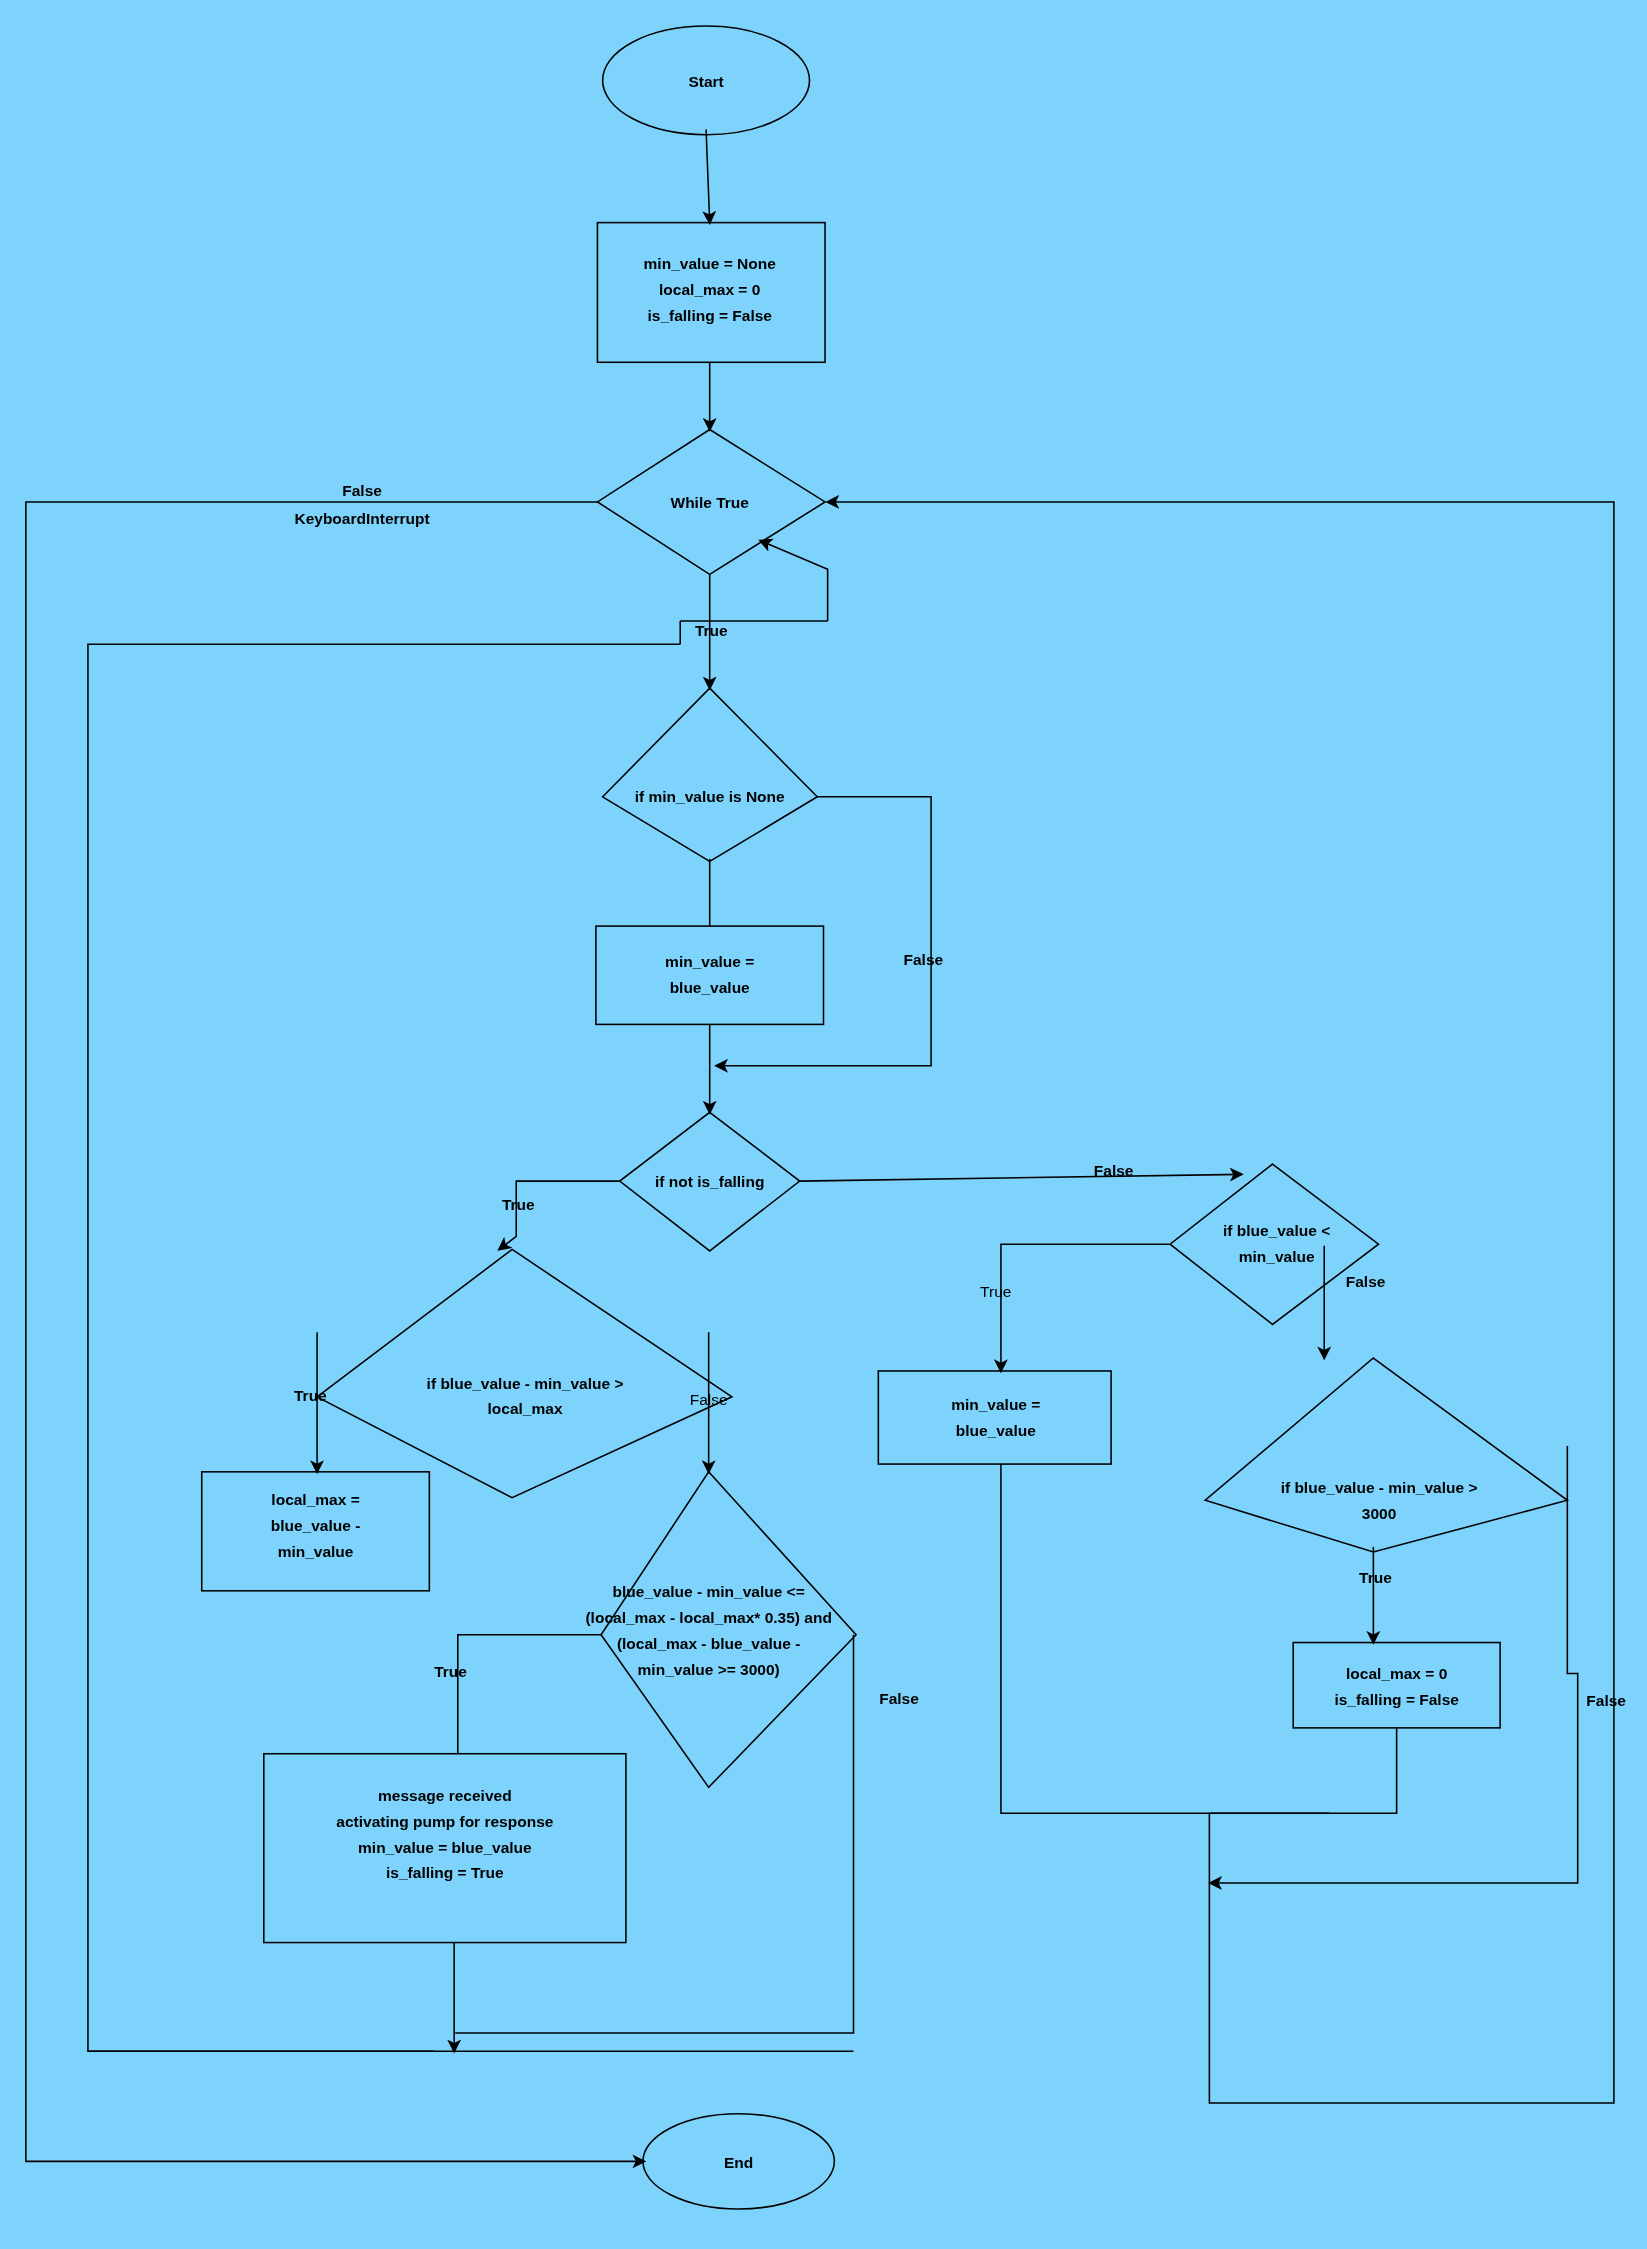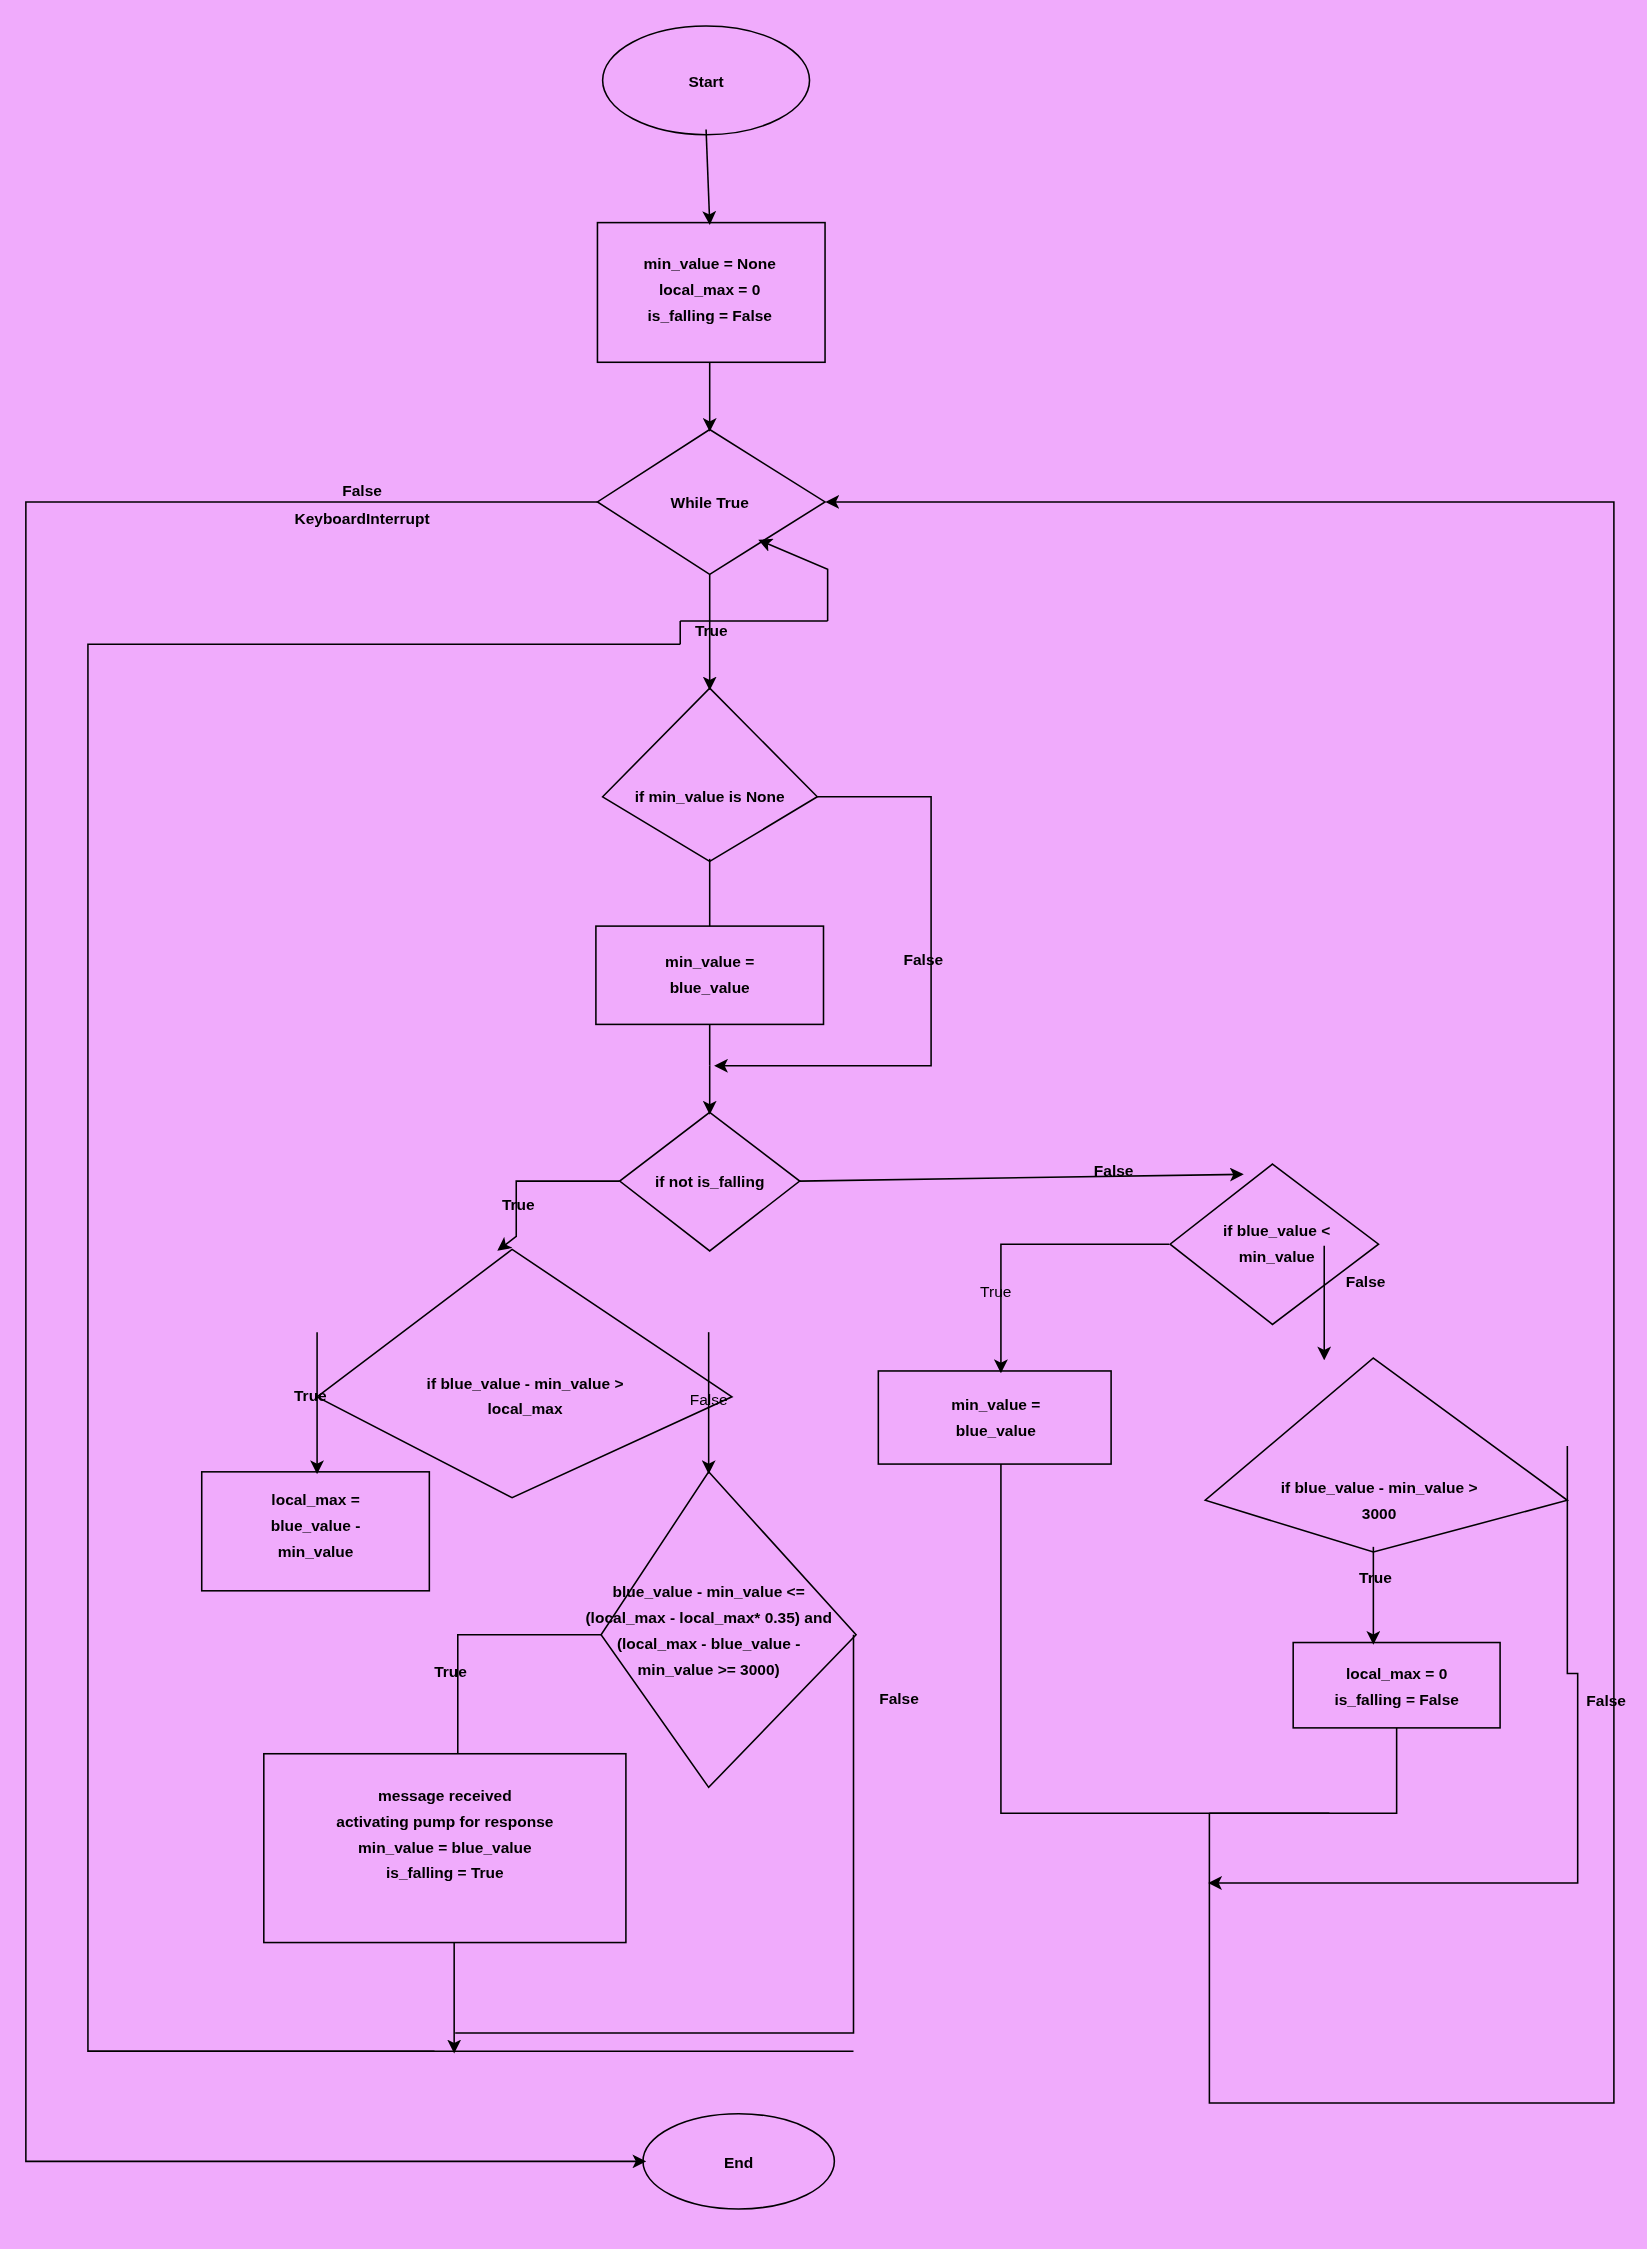--- a/index.html
+++ b/index.html
@@ -4,21 +4,21 @@
 <style>
   html, body {
     margin: 0;
     padding: 0;
     background: #ffffff;
   }
   #chart-root {
     position: relative;
     width: 1647px;
     height: 2250px;
-    background: #f0abfc;
+    background: #7dd3fc;
     font-family: "Liberation Sans", sans-serif;
   }
   svg.flow {
     position: absolute;
     top: 0;
     left: 0;
     width: 1647px;
     height: 2250px;
   }
   .shape-line {

